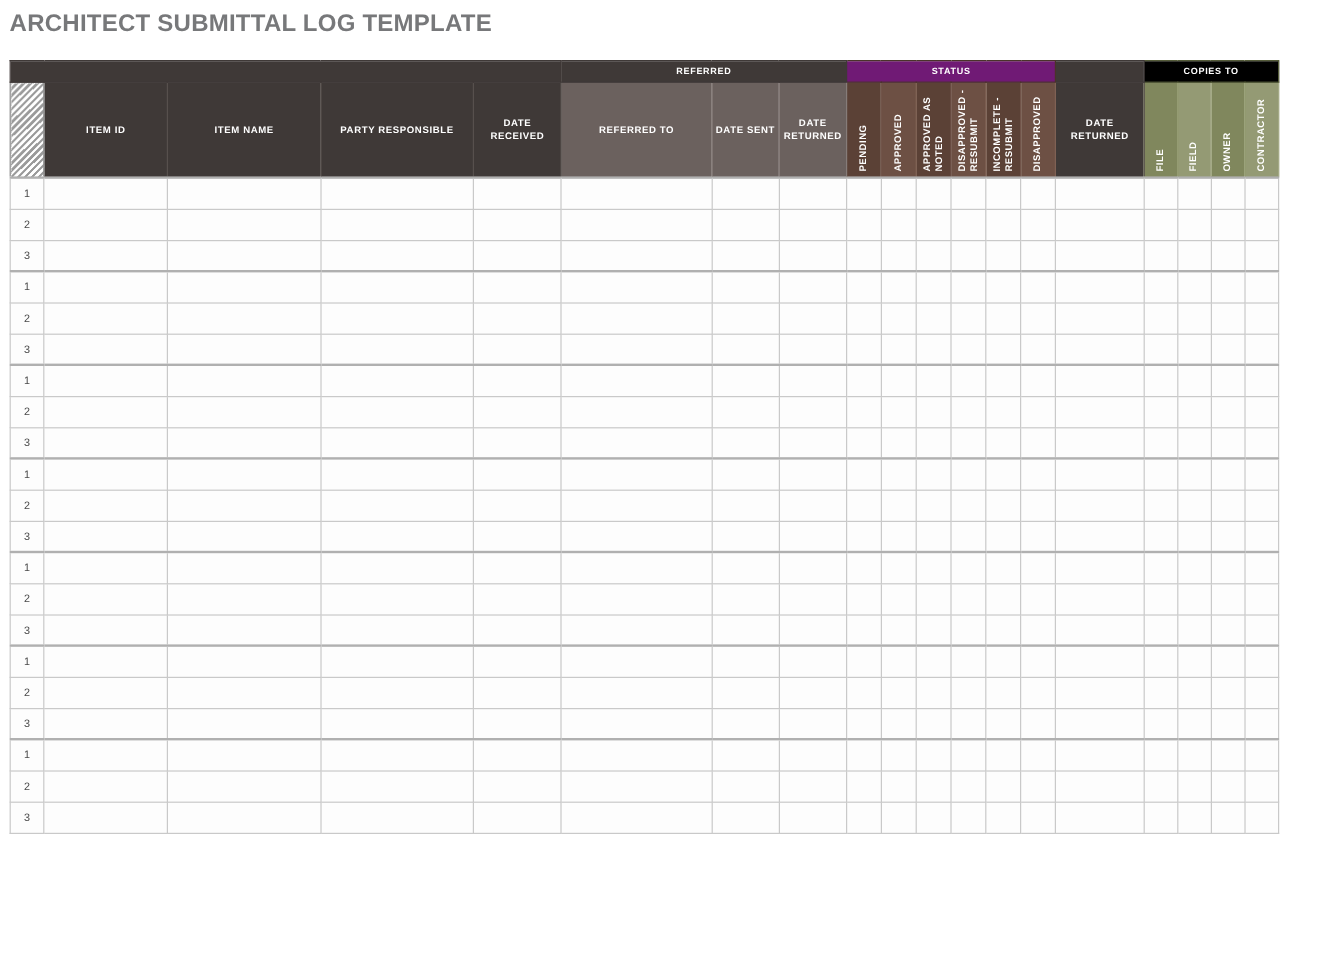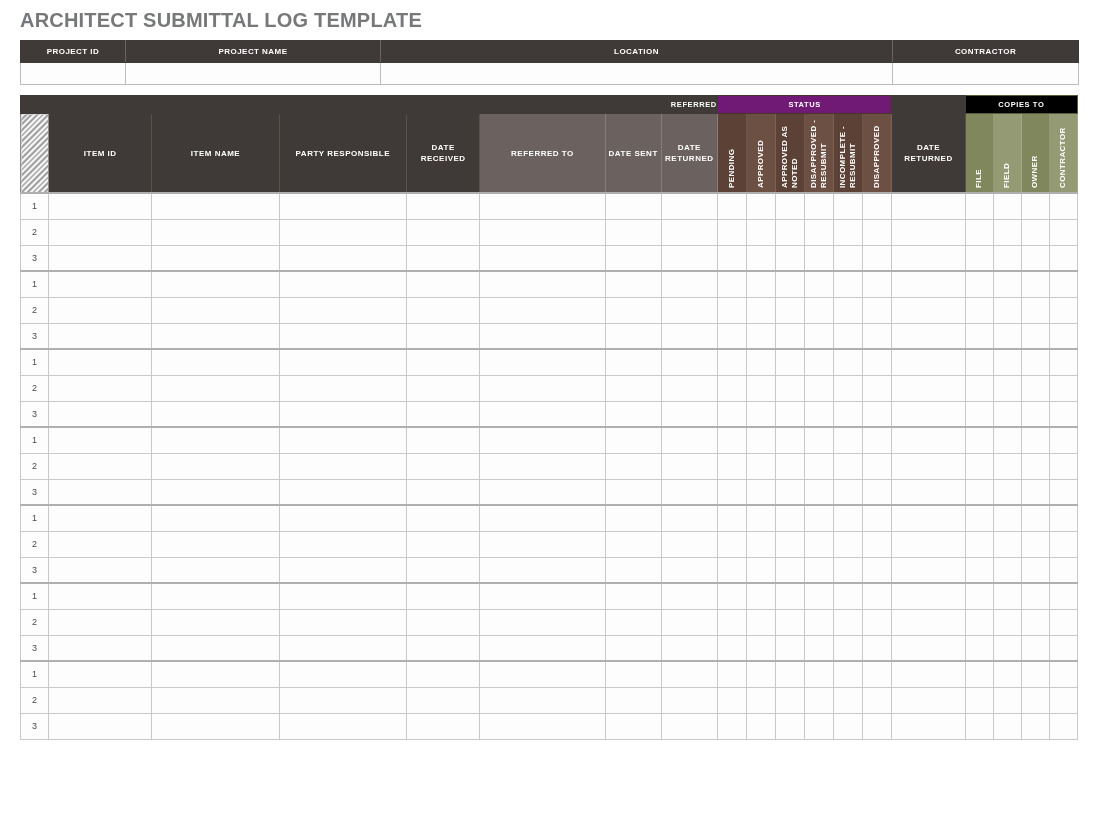--- a/index.html
+++ b/index.html
@@ -13,21 +13,21 @@
     font-family: "Liberation Sans", sans-serif;
     -webkit-font-smoothing: antialiased;
     overflow: hidden;
   }
 
   .page {
     position: relative;
     width: 924px;
     height: 814px;
     box-sizing: border-box;
-    padding: 0 20px;
+    padding: 0 8px;
   }
 
   
   .page-title {
     font-size: 20px;
     font-weight: bold;
     letter-spacing: 0.2px;
     color: #77787a;
     text-transform: uppercase;
     padding: 8px 0 8px 0;
@@ -83,21 +83,21 @@
     height: 18px;
     font-size: 7.5px;
     font-weight: bold;
     letter-spacing: 0.6px;
     color: #ffffff;
     text-align: center;
     text-transform: uppercase;
     vertical-align: middle;
   }
   .grp-blank   { background: #3f3937; border: 1px solid #3f3937; }
-  .grp-referred{ background: #3f3937; border: 1px solid #3f3937; text-align: right; }
+  .grp-referred{ background: #3f3937; border: 1px solid #3f3937; }
   .grp-status  { background: #701a75; border: 1px solid #4a332a; }
   .grp-copies  { background: #000000; border: 1px solid #555c39; }
 
   
   .hd {
     height: 78px;
     font-size: 8px;
     font-weight: bold;
     letter-spacing: 0.5px;
     color: #ffffff;
@@ -179,44 +179,20 @@
   td.f-white { background: #fdfdfd; }
   td.f-green { background: #eef0e4; }
 </style>
 </head>
 <body>
 
 <div class="page">
 
   <div class="page-title">ARCHITECT SUBMITTAL LOG TEMPLATE</div>
 
-  <table class="project-table">
-    <colgroup>
-      <col style="width:105px">
-      <col style="width:255px">
-      <col style="width:512px">
-      <col style="width:186px">
-    </colgroup>
-    <thead>
-      <tr>
-        <th>PROJECT ID</th>
-        <th>PROJECT NAME</th>
-        <th>LOCATION</th>
-        <th>CONTRACTOR</th>
-      </tr>
-    </thead>
-    <tbody>
-      <tr>
-        <td class="pfield"></td>
-        <td class="pfield"></td>
-        <td class="pfield"></td>
-        <td class="pfield"></td>
-      </tr>
-    </tbody>
-  </table>
 
   <table class="log-table">
     <colgroup>
       <col style="width:28px">
       <col style="width:103px">
       <col style="width:127px">
       <col style="width:127px">
       <col style="width:73px">
       <col style="width:125px">
       <col style="width:56px">

